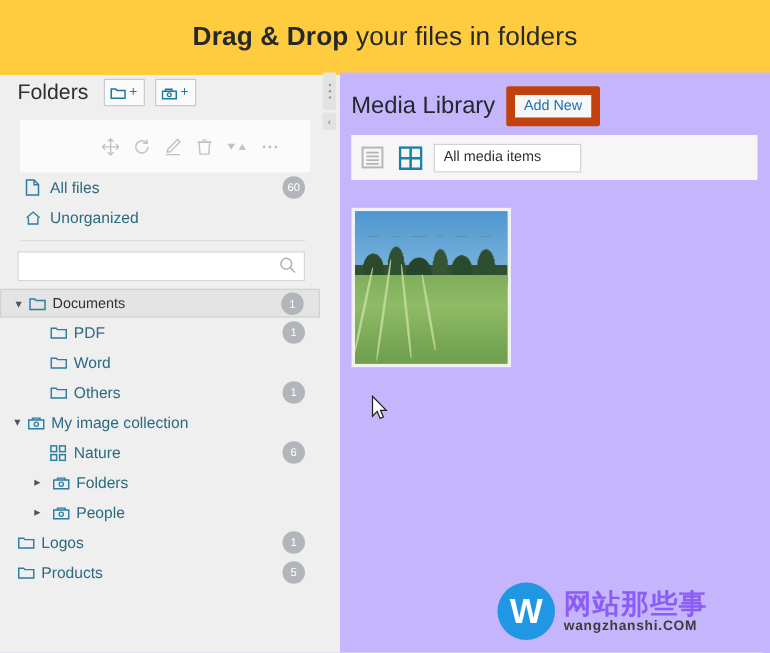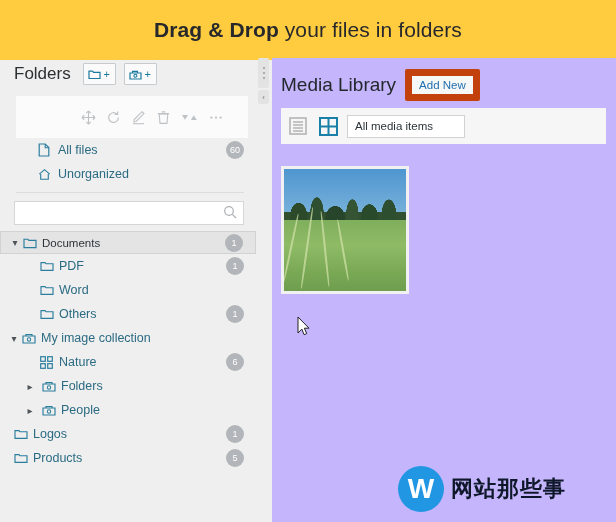--- a/index.html
+++ b/index.html
@@ -34,21 +34,21 @@
 
   .tools-box {
     margin: 6px 8px 0 16px; height: 42px; background: #fbfbfb;
     display: flex; align-items: center; justify-content: flex-end;
     padding-right: 24px; gap: 10px;
   }
   .tool { opacity: .42; display: flex; align-items: center; }
 
   .nav-row {
     display: flex; align-items: center; height: 24px;
-    padding-left: 38px; position: relative; font-size: 12.5px; color: #2f6d84;
+    padding-left: 20px; position: relative; font-size: 12.5px; color: #2f6d84;
   }
   .nav-row .ico { width: 18px; display: flex; align-items: center; }
   .nav-row .lbl { margin-left: 2px; color: #2b6b82; }
   .badge {
     position: absolute; right: 12px; top: 50%; transform: translateY(-50%);
     min-width: 18px; height: 18px; border-radius: 9px; background: #b2b6ba;
     color: #fff; font-size: 9px; display: flex; align-items: center;
     justify-content: center; padding: 0 4px;
   }
   .divider { height: 1px; background: #dcdcdc; margin: 6px 12px 0 16px; }
@@ -128,21 +128,21 @@
   .cursor { position: absolute; left: 297px; top: 316px; }
 
   
   .watermark { position: absolute; left: 398px; top: 466px; display: flex; align-items: center; }
   .wm-circle {
     width: 46px; height: 46px; border-radius: 50%; background: #2196e3;
     display: flex; align-items: center; justify-content: center;
     color: #fff; font-size: 28px; font-weight: bold; font-family: "Liberation Sans", sans-serif;
   }
   .wm-text { margin-left: 7px; }
-  .wm-cn { font-size: 22px; font-weight: bold; color: #0f172a; letter-spacing: 1px; line-height: 1.05; }
+  .wm-cn { font-size: 22px; font-weight: bold; color: #8b5cf6; letter-spacing: 1px; line-height: 1.05; }
   .wm-en { font-size: 11px; font-weight: bold; color: #3c3c3c; letter-spacing: .6px; margin-top: 1px; }
 </style>
 </head>
 <body>
 
 <div id="app">
 
   <div class="banner">
     <div class="banner-text"><span class="bold">Drag &amp; Drop</span><span> your files in folders</span></div>
   </div>
@@ -412,16 +412,17 @@
   <div class="cursor">
     <svg width="14" height="21" viewBox="0 0 14 21">
         <path d="M1 1v16l3.8-3.9 2.3 5.6 2.6-1.1-2.3-5.4H12z" fill="#fff" stroke="#222" stroke-width="1"></path>
       </svg>
   </div>
 
   <div class="watermark">
     <div class="wm-circle">W</div>
     <div class="wm-text">
       <div class="wm-cn">网站那些事</div>
+      <div class="wm-en">wangzhanshi.COM</div>
     </div>
   </div>
 
 </div>
 
 </body></html>

